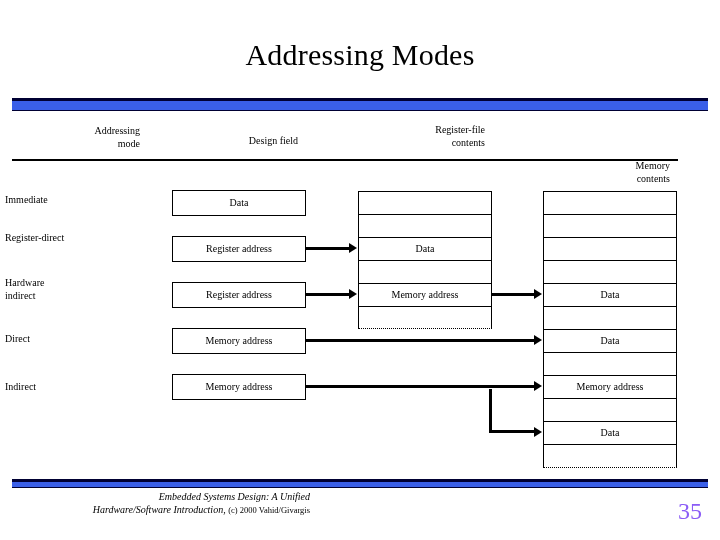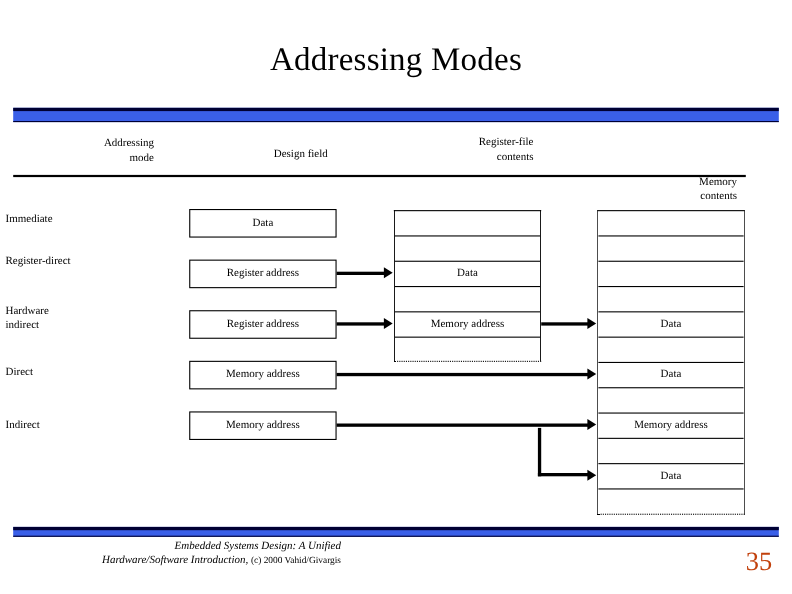--- a/index.html
+++ b/index.html
@@ -110,21 +110,21 @@
     position:absolute;left:10px;top:490px;width:300px;
     text-align:right;
     font-style:italic;
     font-size:10px;
     line-height:13px;
     color:#000;
   }
   .footer-text .small{font-style:normal;font-size:8.5px;}
   .page-num{
     position:absolute;right:18px;top:498px;
-    font-size:24px;color:#c2410c;
+    font-size:24px;color:#8b5cf6;
   }
 </style>
 </head>
 <body>
 
 <div id="slide">
 
   <div class="title">Addressing Modes</div>
 
   <div class="bluebar top"></div>

